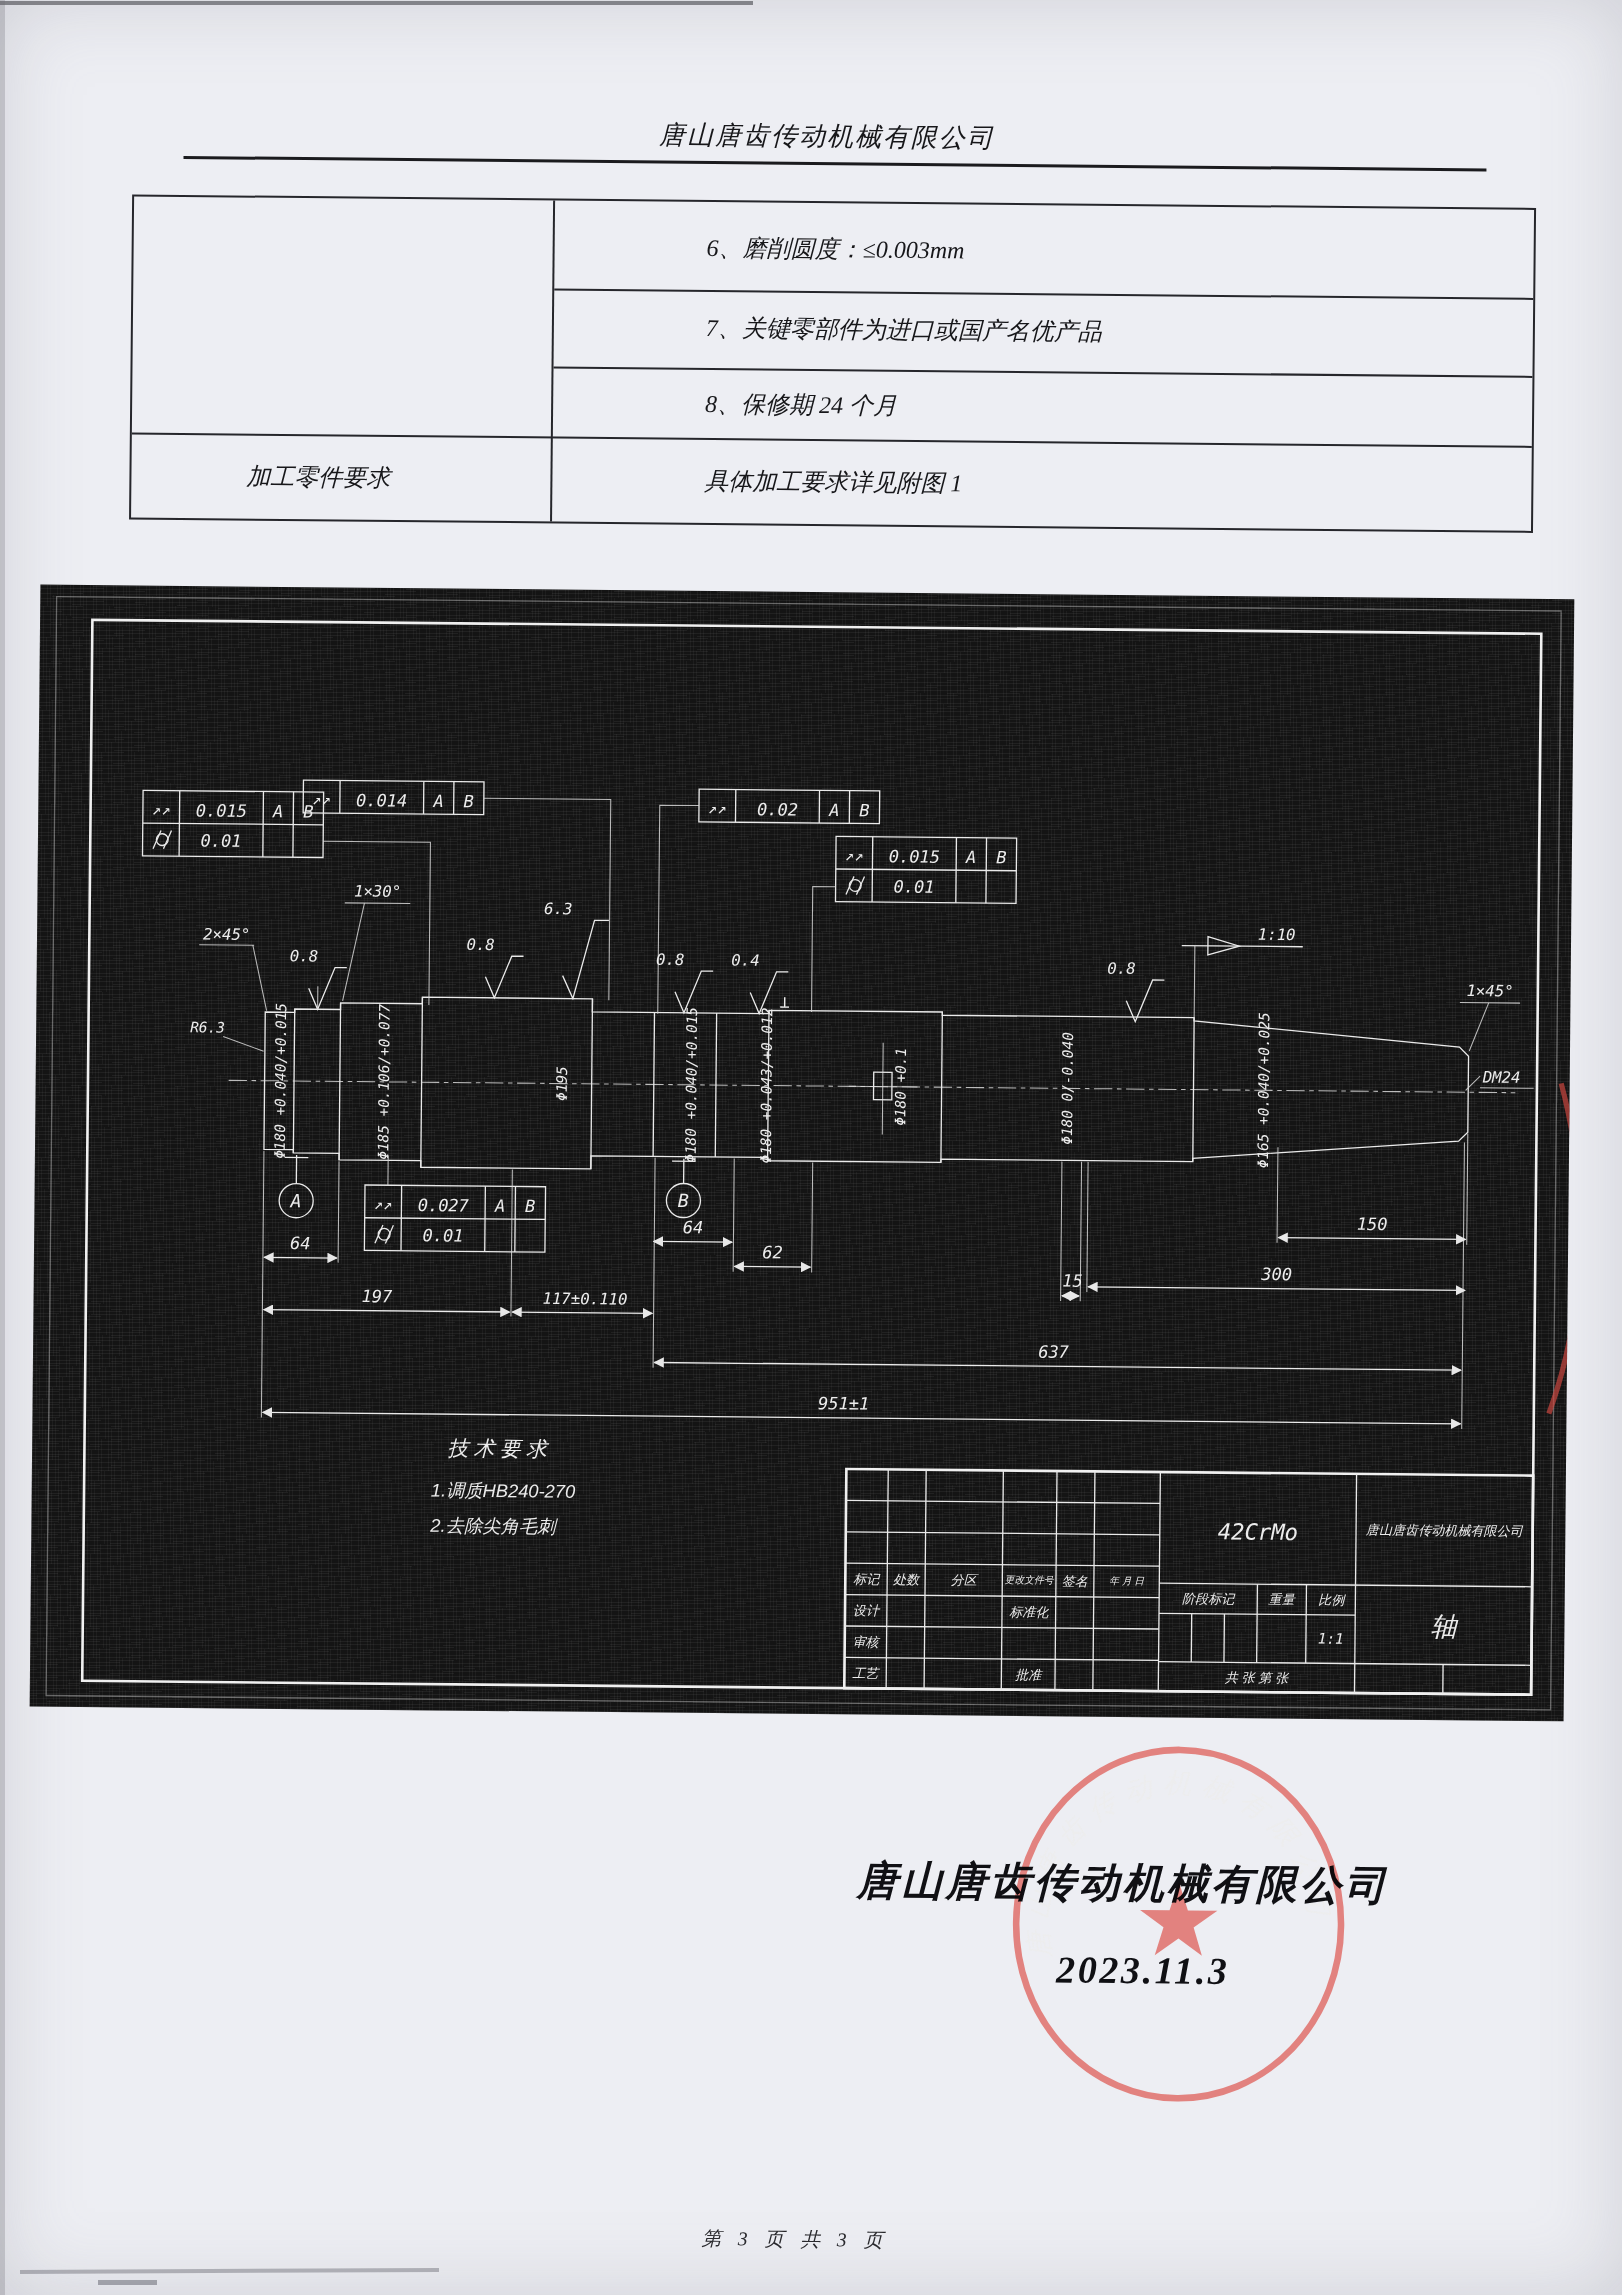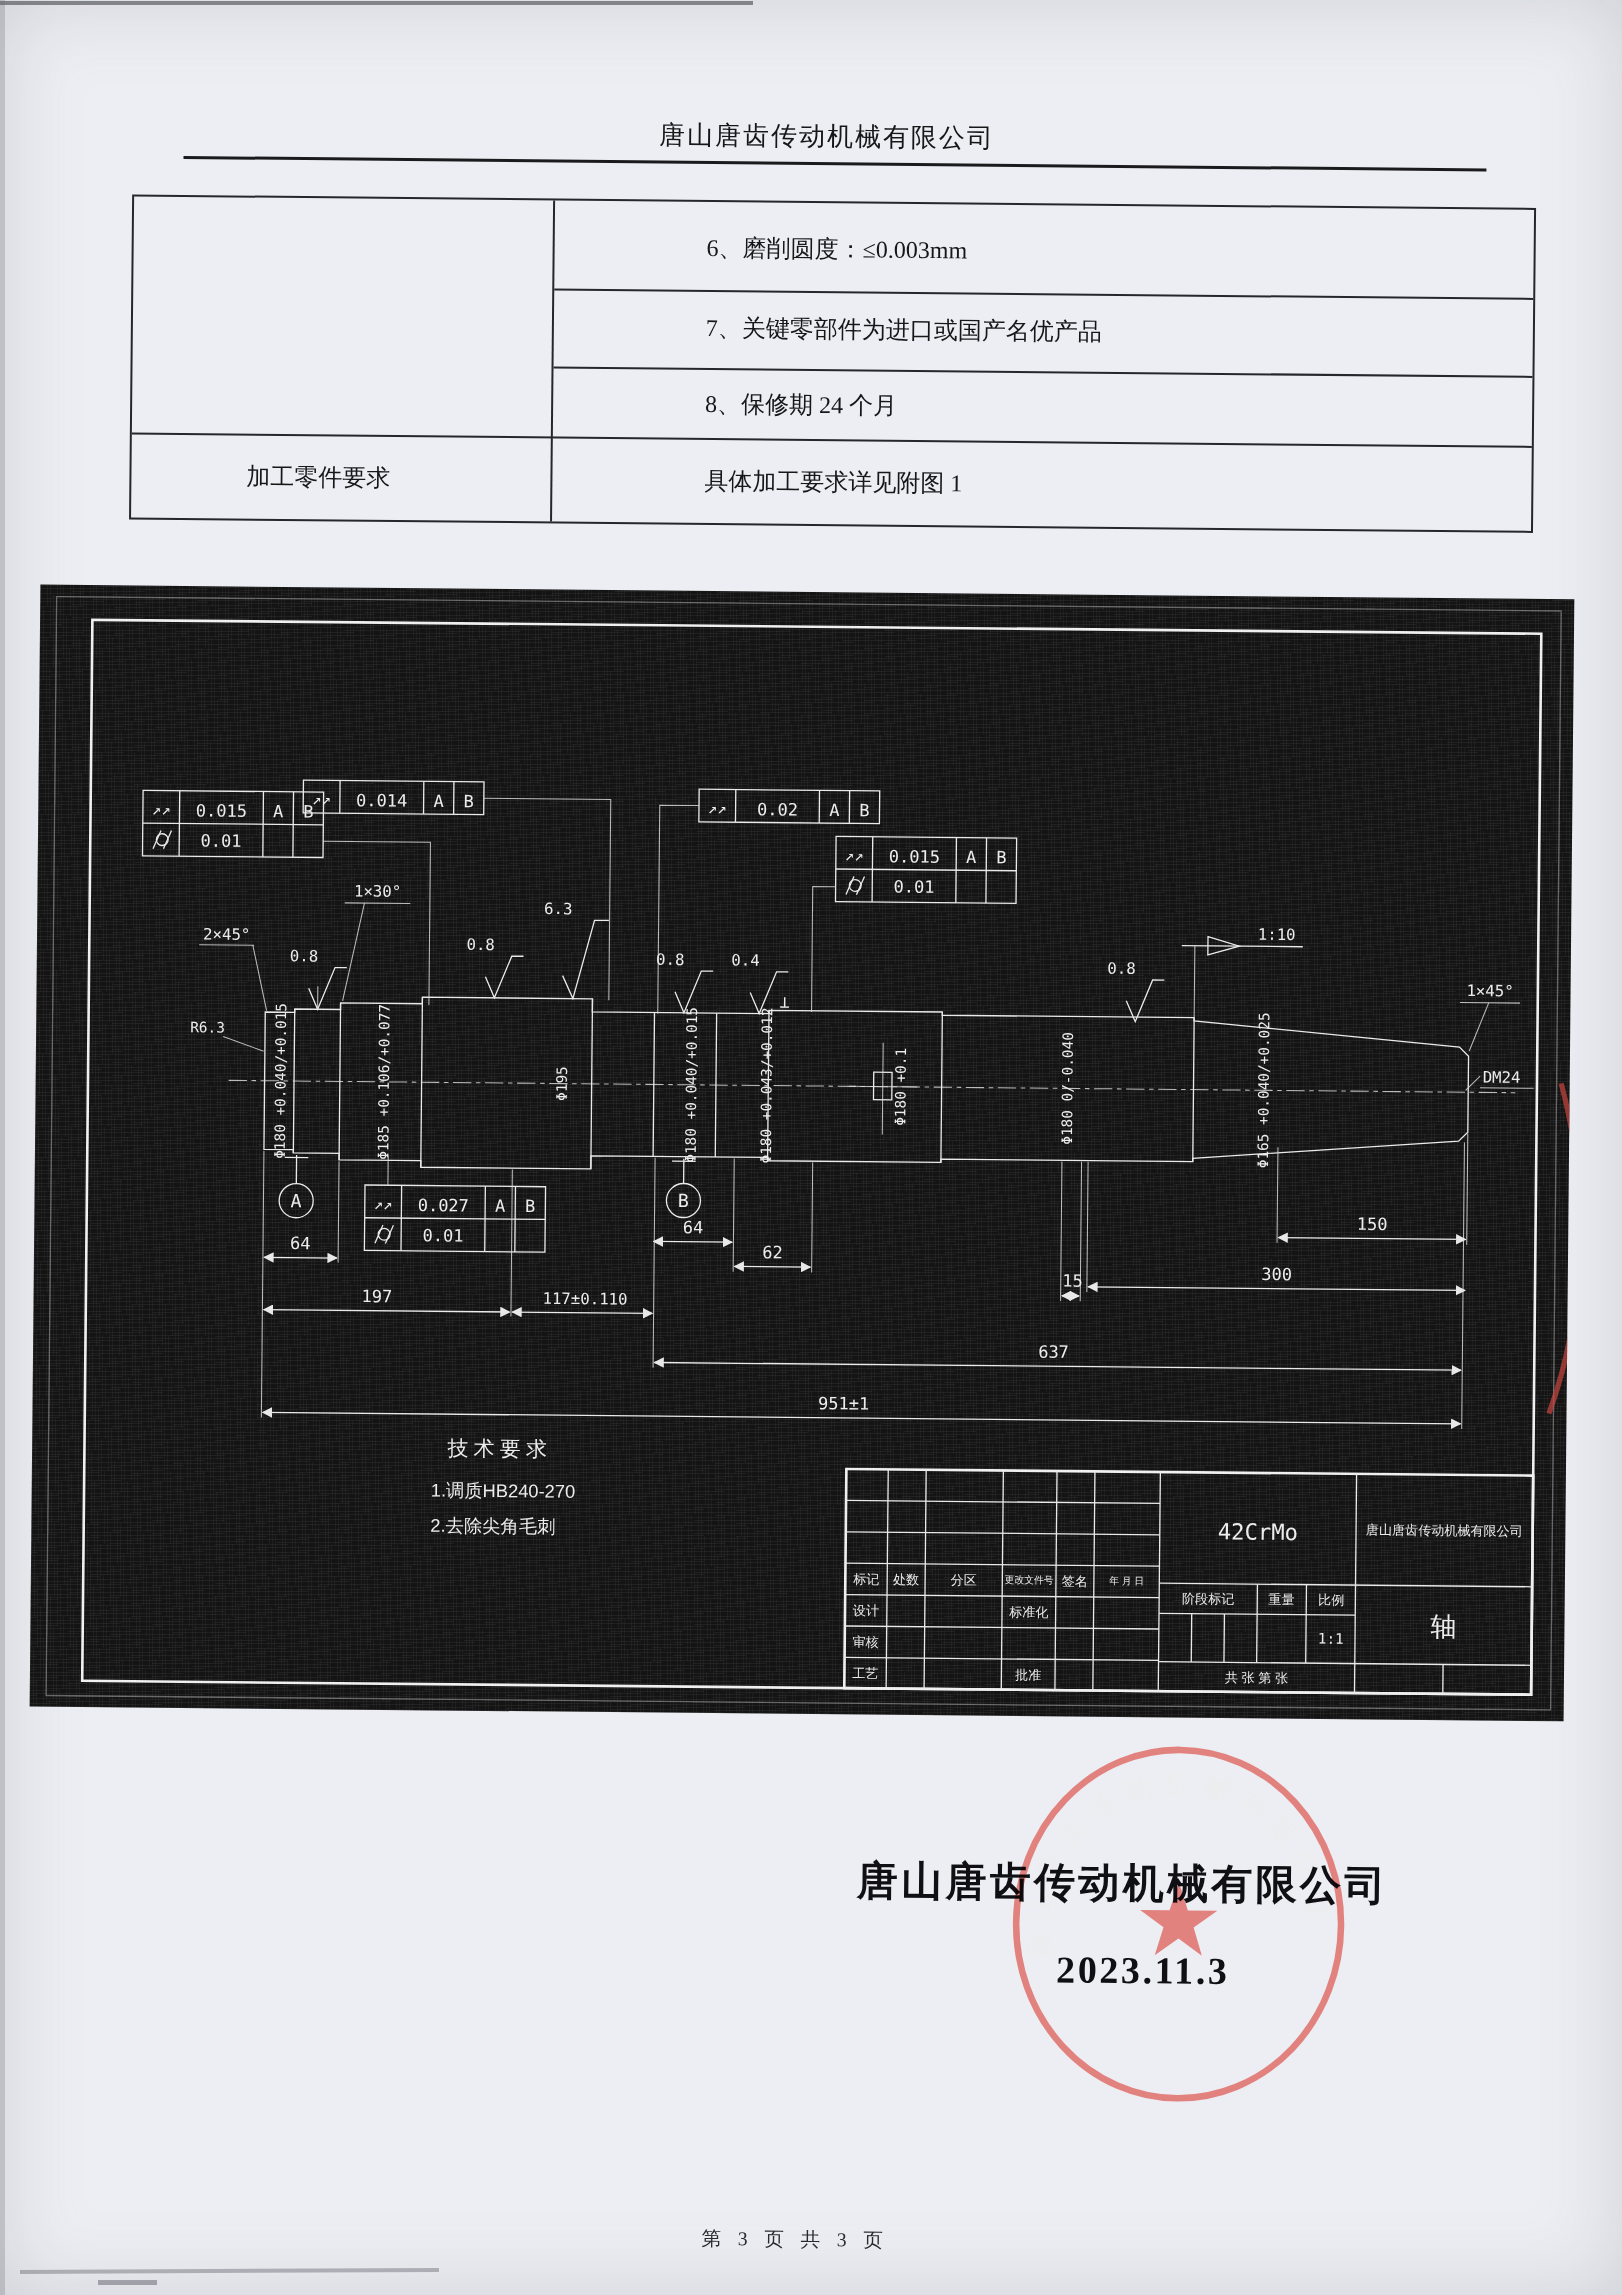--- a/index.html
+++ b/index.html
@@ -1,18 +1,18 @@
 <!DOCTYPE html>
 <html style="font-size:10.5px"><head>
 <meta charset="utf-8">
 <style>
   html,body{margin:0;padding:0;background:#dfe0e5;}
   .page{position:relative;width:1623px;height:2295px;background:#edeef3;overflow:hidden;
         font-family:"Liberation Serif", serif;color:#17171a;
-        box-shadow:inset 0 0 79px rgba(120,120,130,.25);}
+        box-shadow:inset 0 0 79px rgba(120,120,130,.25);font-style:italic;}
   .scan{position:absolute;inset:0;transform:rotate(.55deg);transform-origin:811px 1047px;}
   
   .hdr-title{position:absolute;left:50%;top:119px;transform:translateX(-48%);font-size:26px;letter-spacing:2px;}
   .hdr-rule{position:absolute;left:175px;top:162px;width:1303px;height:2.6px;background:#1b1b1e;}
   
   .tbl{position:absolute;left:124px;top:201px;width:1400px;height:321px;border:2px solid #26262b;}
   .tbl .vline{position:absolute;left:419px;top:0;bottom:0;width:2px;background:#26262b;}
   .tbl .hline-r{position:absolute;left:421px;right:0;height:2px;background:#26262b;}
   .tbl .hline-f{position:absolute;left:0;right:0;height:2px;background:#26262b;}
   .tbl .cellTxt{position:absolute;font-size:24px;white-space:nowrap;}

